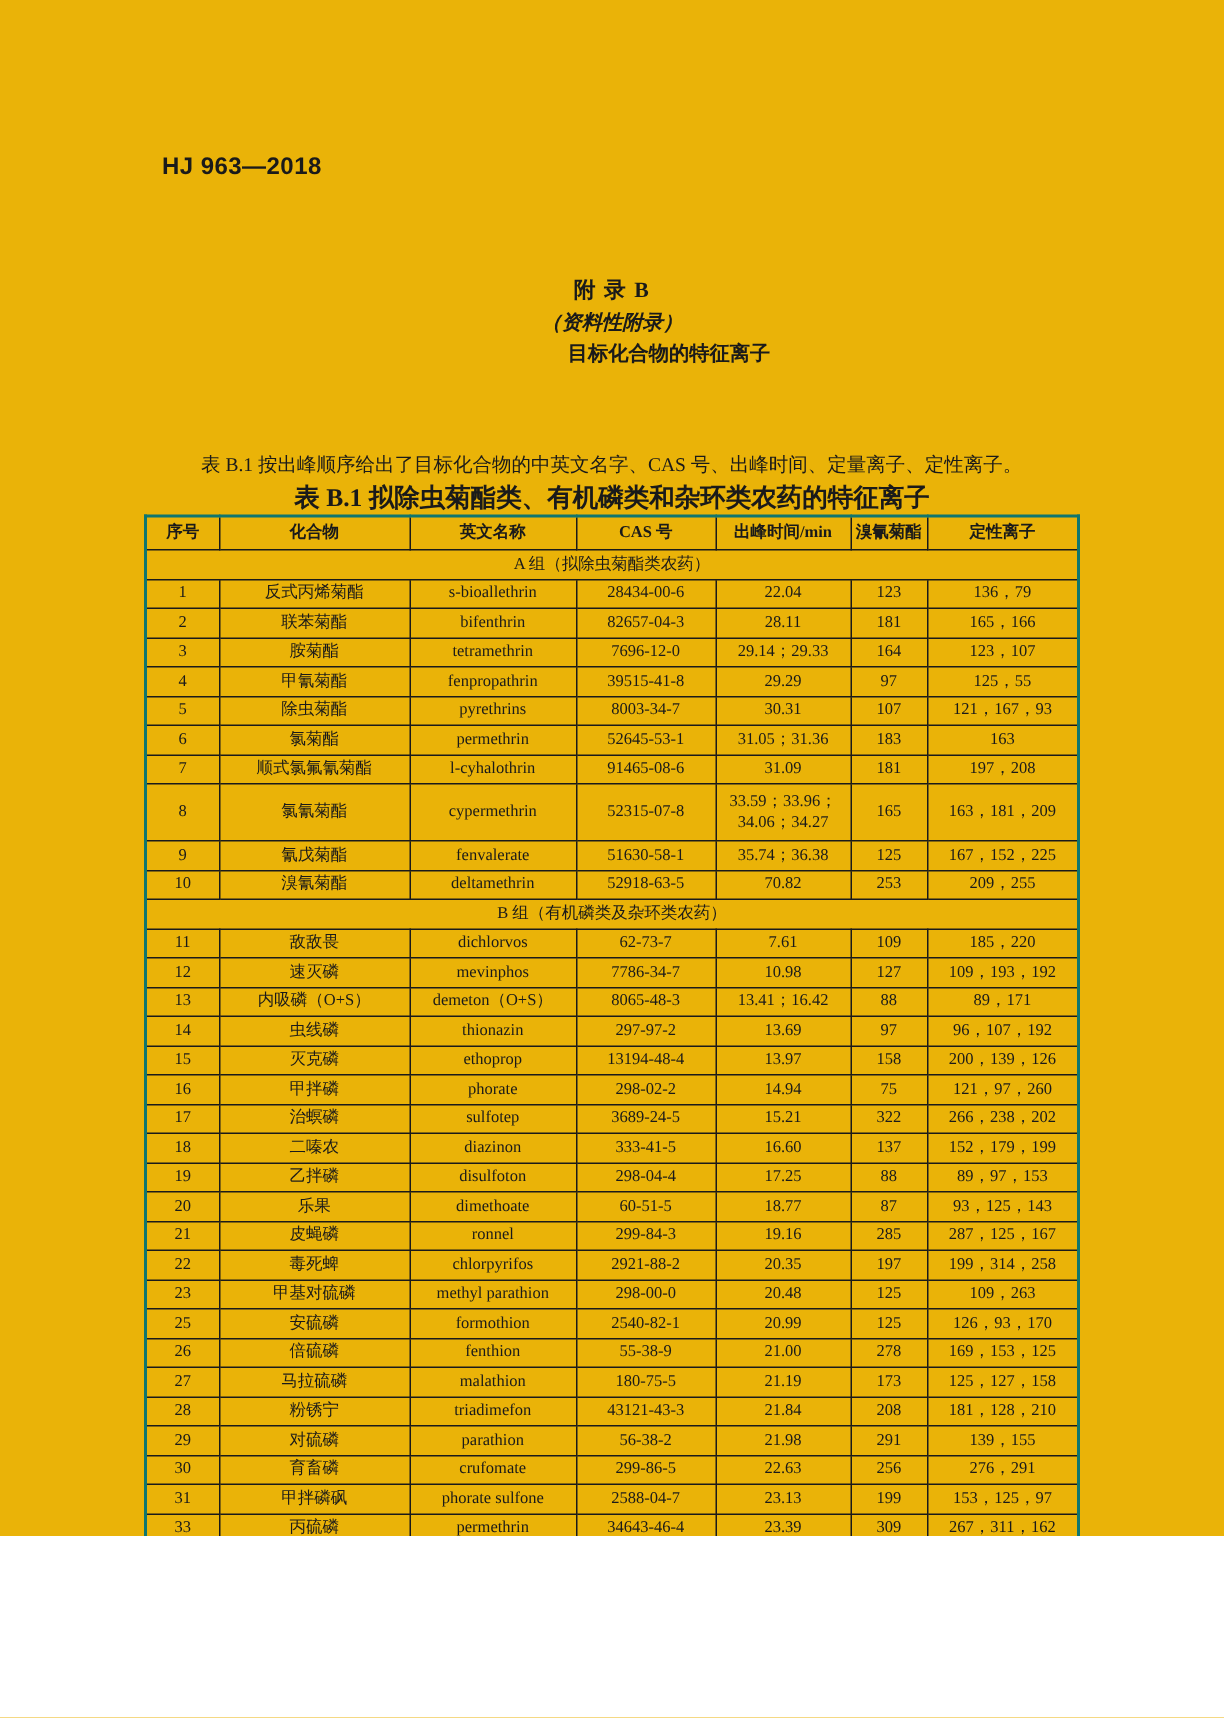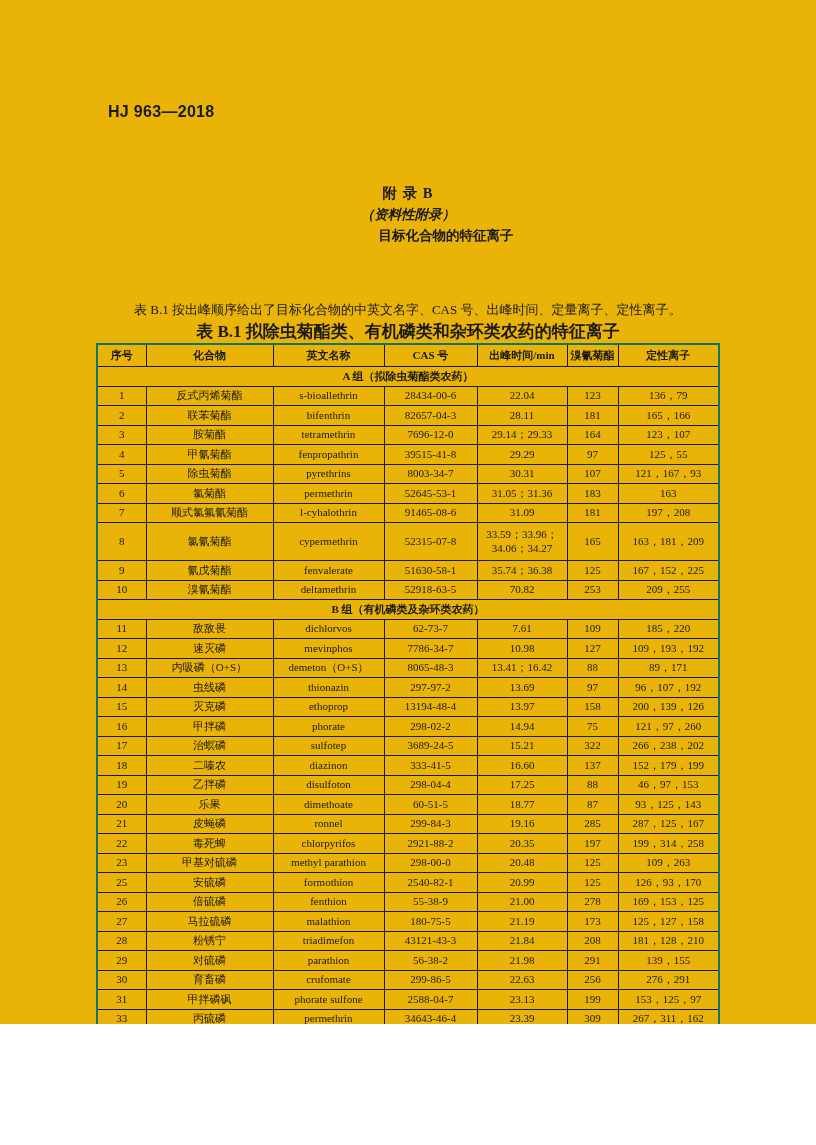--- a/index.html
+++ b/index.html
@@ -34,21 +34,21 @@
   }
   table.b1 th,table.b1 td{
     border:1px solid #1a1a1a;
     text-align:center;vertical-align:middle;
     padding:0 1px;line-height:1.2;height:18.5px;
     white-space:pre-line;overflow:hidden;
     font-weight:normal;
   }
   table.b1 thead th{font-weight:bold;height:21px;border-bottom:1.5px solid #1a1a1a;}
   table.b1 tr.tall td{height:37px;}
-  table.b1 td.group{font-weight:bold;margin-left:44px;}
+  table.b1 td.group{font-weight:normal;margin-left:44px;}
   .page-number{position:absolute;left:108px;top:1042px;font-size:13px;}
 </style>
 </head>
 <body>
 
 <div class="page">
   <div class="doc-code">HJ 963—2018</div>
 
   <div class="centered appendix-title">附  录  B</div>
   <div class="centered appendix-subtitle">（资料性附录）</div>
@@ -249,21 +249,21 @@
           <td>137</td>
           <td>152，179，199</td>
         </tr>
         <tr>
           <td>19</td>
           <td>乙拌磷</td>
           <td>disulfoton</td>
           <td>298-04-4</td>
           <td>17.25</td>
           <td>88</td>
-          <td>46，97，153</td>
+          <td>89，97，153</td>
         </tr>
         <tr>
           <td>20</td>
           <td>乐果</td>
           <td>dimethoate</td>
           <td>60-51-5</td>
           <td>18.77</td>
           <td>87</td>
           <td>93，125，143</td>
         </tr>

